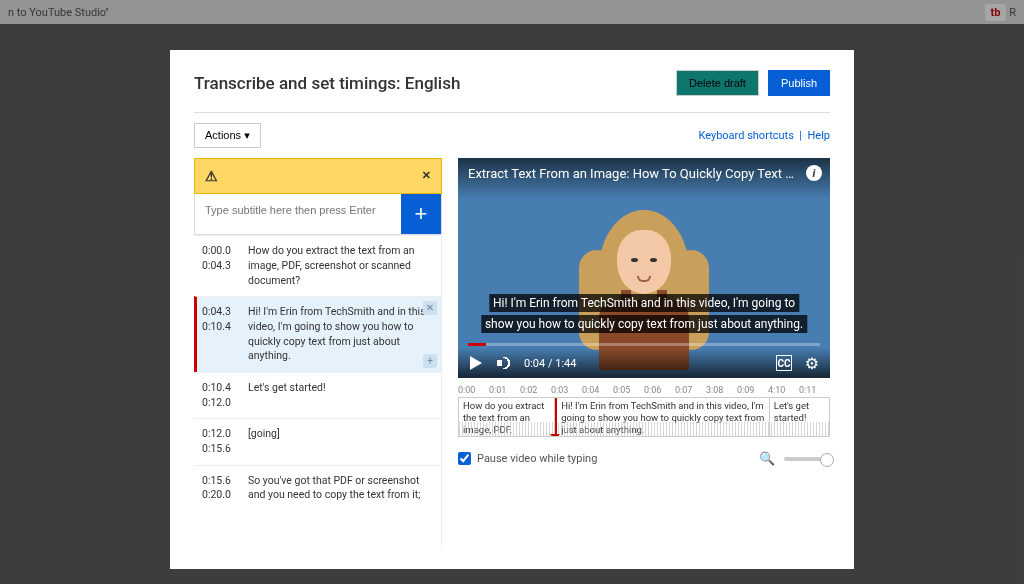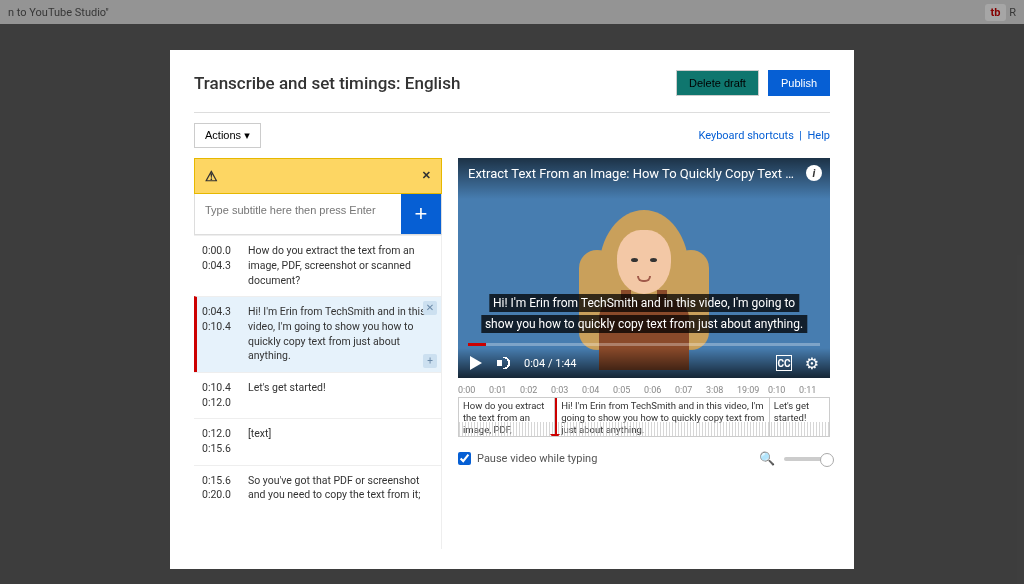--- a/index.html
+++ b/index.html
@@ -279,21 +279,21 @@
             <div>0:10.4</div>
             <div>0:12.0</div>
           </div>
           <div class="text">Let's get started!</div>
         </div>
         <div class="cue">
           <div class="times">
             <div>0:12.0</div>
             <div>0:15.6</div>
           </div>
-          <div class="text">[text]</div>
+          <div class="text">[going]</div>
         </div>
         <div class="cue">
           <div class="times">
             <div>0:15.6</div>
             <div>0:20.0</div>
           </div>
           <div class="text">So you've got that PDF or screenshot and you need to copy the text from it;</div>
         </div>
 
       </div>
@@ -341,22 +341,22 @@
         <div class="ticks">
           <span>0:00</span>
             <span>0:01</span>
             <span>0:02</span>
           <span>0:03</span>
             <span>0:04</span>
             <span>0:05</span>
           <span>0:06</span>
             <span>0:07</span>
             <span>3:08</span>
-          <span>19:09</span>
-            <span>0:10</span>
+          <span>0:09</span>
+            <span>4:10</span>
             <span>0:11</span>
         </div>
         <div class="timeline-clips">
           <div class="clip c0">How do you extract the text from an image, PDF, screenshot or scanned document?</div>
           <div class="clip c1">Hi! I'm Erin from TechSmith and in this video, I'm going to show you how to quickly copy text from just about anything.</div>
           <div class="clip c2">Let's get started!</div>
           <div class="wave"></div>
           <div class="playhead"></div>
         </div>
       </div>

